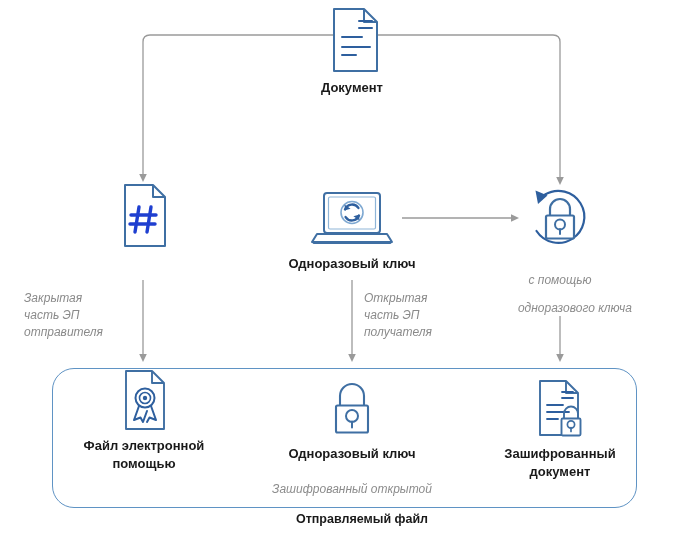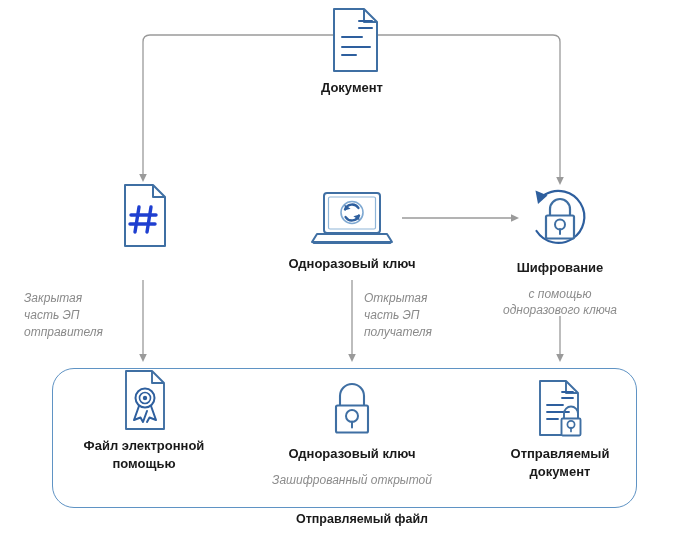--- a/index.html
+++ b/index.html
@@ -36,21 +36,21 @@
     line-height: 1.28;
     margin-top: 6px;
     white-space: nowrap;
   }
   .title.wrap { white-space: normal; }
   .subtitle {
     font-size: 12px;
     font-style: italic;
     color: #8c8c8c;
     line-height: 1.3;
-    margin-top: 10px;
+    margin-top: 19px;
   }
   .edge-label {
     position: absolute;
     font-size: 12px;
     font-style: italic;
     color: #8a8a8a;
     line-height: 1.42;
   }
   .edge-label.right { text-align: left; }
   .edge-label.left  { text-align: left; }
@@ -144,23 +144,22 @@
 
   <div class="node" style="left:488px; top:186px; width:144px;">
     <svg class="glyph" width="72" height="68" viewBox="0 0 72 68">
       <path d="M21,8.5 a26,26 0 1 1 -8.5,36.5" fill="none" stroke="#2e5f9e" stroke-width="2.2" stroke-linecap="round"></path>
       <path d="M11.5,4.5 L23.5,9.5 L14,18 z" fill="#2e5f9e"></path>
       <path d="M26,30 v-7 a10,10 0 0 1 20,0 v7" fill="none" stroke="#3f6fa3" stroke-width="2.2" stroke-linecap="round"></path>
       <rect x="22" y="29.5" width="28" height="23" rx="1.5" fill="#ffffff" stroke="#3f6fa3" stroke-width="2.2"></rect>
       <circle cx="36" cy="38.5" r="5" fill="none" stroke="#3f6fa3" stroke-width="2"></circle>
       <line x1="36" y1="43" x2="36" y2="48" stroke="#3f6fa3" stroke-width="2" stroke-linecap="round"></line>
     </svg>
-    <div class="title">Шифрование</div>
     <div class="subtitle">с помощью</div>
-    <div class="subtitle" style="margin-top:1px;">одноразового ключа</div>
+    <div class="subtitle" style="margin-top:12px;text-align:right;">одноразового ключа</div>
   </div>
 
   <div class="edge-label right" style="left:24px; top:290px; width:108px;">
     <div>Закрытая</div>
     <div>часть ЭП</div>
     <div>отправителя</div>
   </div>
 
   <div class="edge-label left" style="left:364px; top:290px; width:120px;">
     <div>Открытая</div>
@@ -204,19 +203,19 @@
         <line x1="33" y1="20" x2="44" y2="20"></line>
         <line x1="18" y1="27" x2="34" y2="27"></line>
         <line x1="18" y1="34" x2="40" y2="34"></line>
         <line x1="18" y1="41" x2="29" y2="41"></line>
       </g>
       <path d="M35,41 v-5.5 a7,7 0 0 1 14,0 v5.5" fill="none" stroke="#3f6fa3" stroke-width="1.9" stroke-linecap="round"></path>
       <rect x="32.5" y="40.5" width="19" height="17" rx="1.2" fill="#ffffff" stroke="#3f6fa3" stroke-width="1.9"></rect>
       <circle cx="42" cy="46.5" r="3.6" fill="none" stroke="#3f6fa3" stroke-width="1.7"></circle>
       <line x1="42" y1="49.5" x2="42" y2="53.5" stroke="#3f6fa3" stroke-width="1.7" stroke-linecap="round"></line>
     </svg>
-    <div class="title">Отправляемый</div>
+    <div class="title">Зашифрованный</div>
     <div class="title" style="margin-top:1px;">документ</div>
   </div>
 
   <div class="bundle-caption" style="left:0; top:512px;padding-left:12px;">Отправляемый файл</div>
 
 </div>
 
 </body></html>

